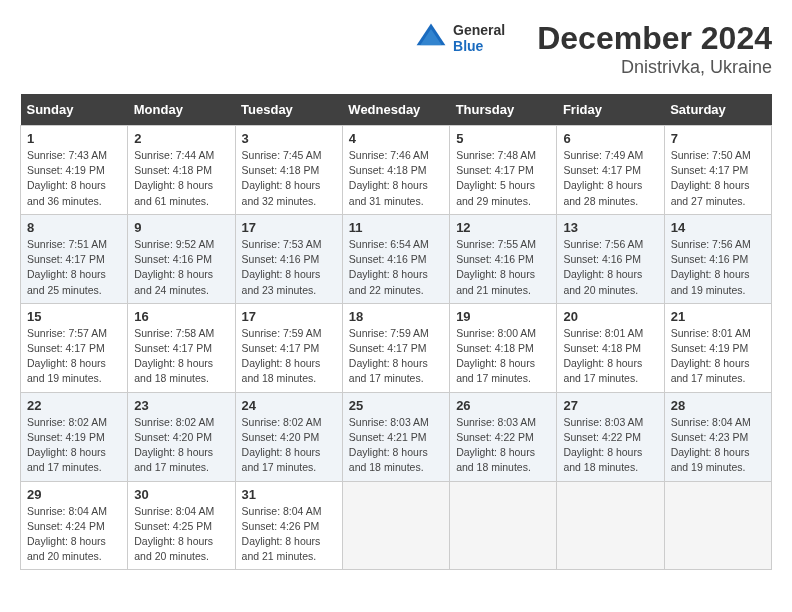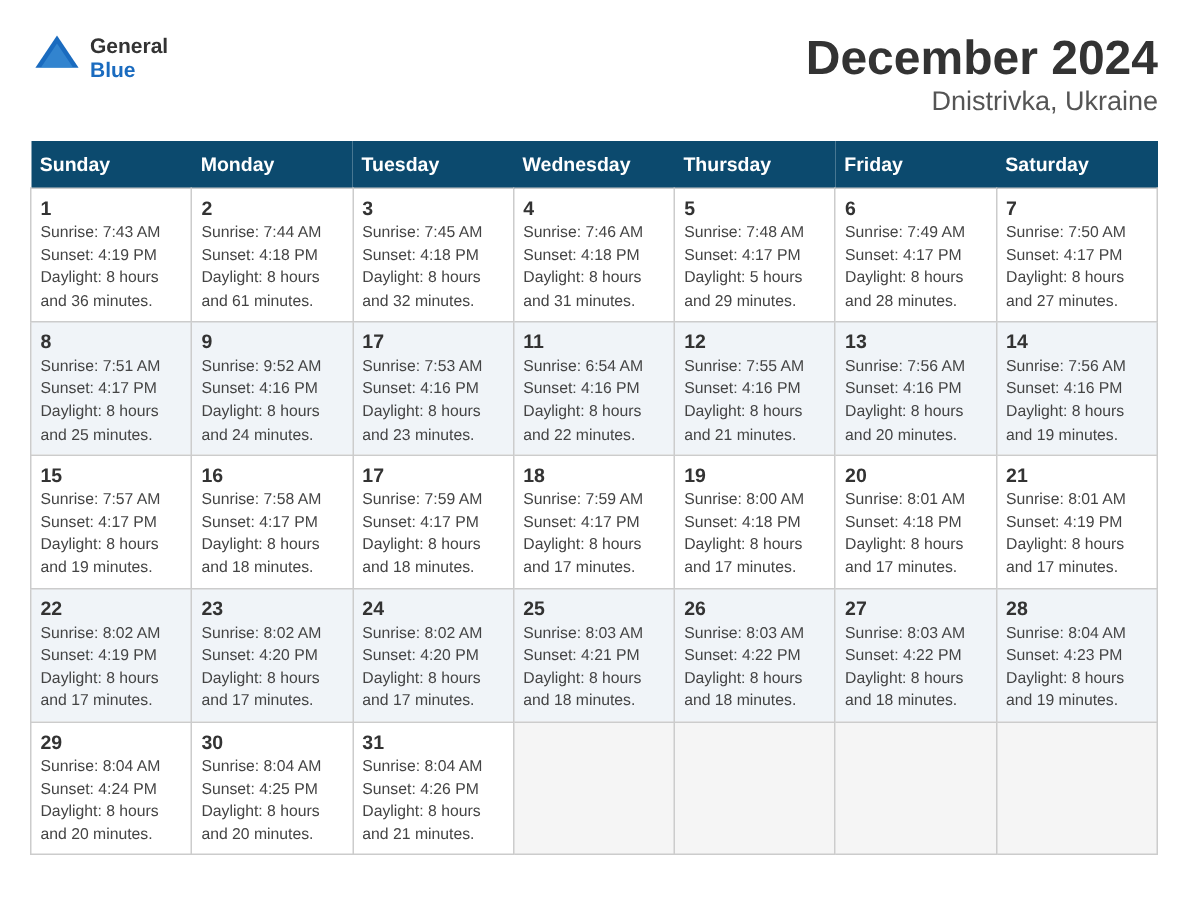--- a/index.html
+++ b/index.html
@@ -5,60 +5,60 @@
     * { box-sizing: border-box; margin: 0; padding: 0; }
     body {
       font-family: Arial, sans-serif;
       background: #fff;
       width: 792px;
       min-height: 612px;
       padding: 20px;
     }
     .header {
       display: flex;
-      justify-content: space-between;
+      justify-content: flex-end;
       align-items: flex-start;
       margin-bottom: 16px;
-      gap: 33px;
     }
     .logo {
       display: flex;
       align-items: center;
       gap: 4px;
     }
     .logo-text {
       display: flex;
       flex-direction: column;
       font-size: 14px;
       font-weight: bold;
     }
     .logo-general { color: #333; }
     .logo-blue { color: #1a6bbf; }
     .logo-icon {
       width: 36px;
       height: 36px;
     }
     .title-block {
       text-align: right;
+      margin-left: 32px;
     }
     .month-title {
       font-size: 32px;
       font-weight: bold;
       color: #333;
     }
     .subtitle {
       font-size: 18px;
       color: #555;
     }
     .calendar {
       width: 100%;
       border-collapse: collapse;
     }
     .calendar th {
-      background-color: #0c4a6e;
+      background-color: #404040;
       color: #fff;
       padding: 8px 6px;
       text-align: left;
       font-size: 13px;
       font-weight: bold;
     }
     .calendar td {
       border: 1px solid #ccc;
       vertical-align: top;
       padding: 5px 6px;

